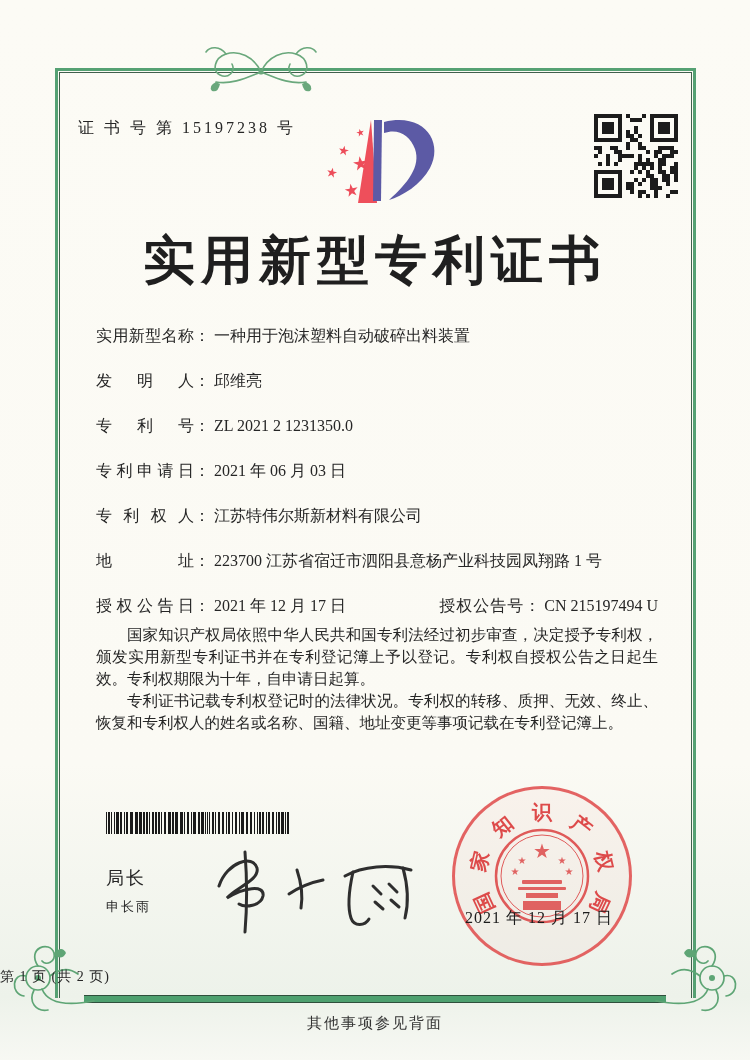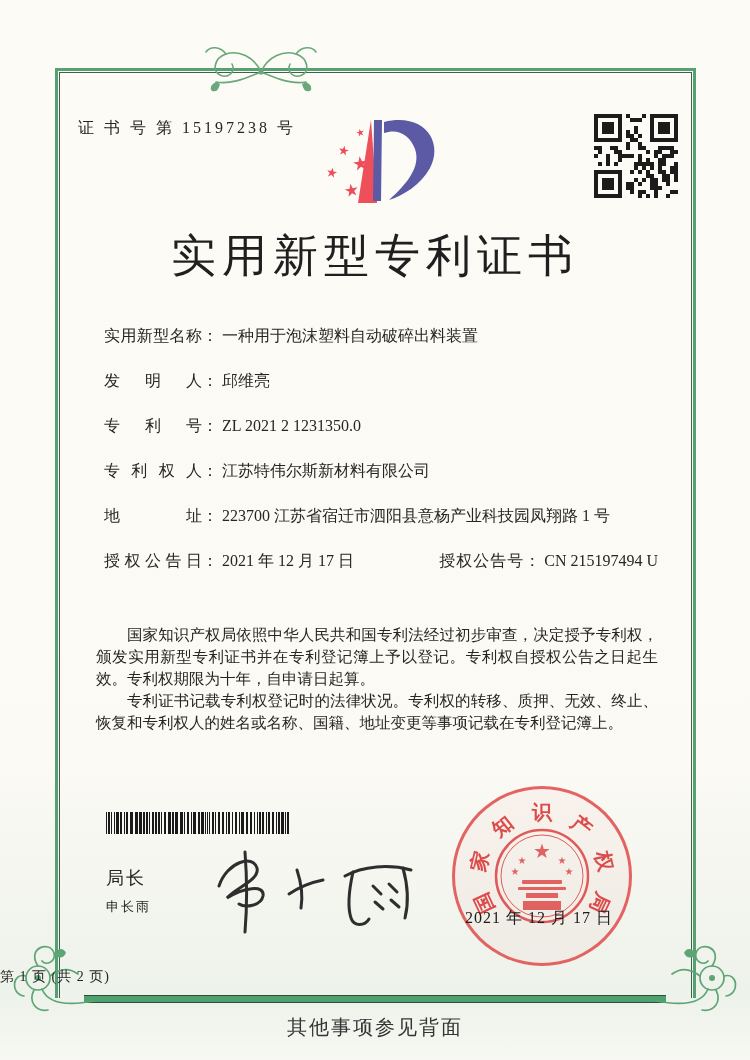--- a/index.html
+++ b/index.html
@@ -15,25 +15,25 @@
   .bottom-bar{position:absolute;left:84px;top:995px;width:582px;height:6px;
          background:#4ea06f;border-top:1px solid #2f4f3c;border-bottom:1px solid #2f4f3c;}
   .ornament{position:absolute;}
 
   
   .cert-no{position:absolute;left:78px;top:118px;font-size:16px;letter-spacing:3px;white-space:nowrap;}
   .logo{position:absolute;left:302px;top:108px;width:172px;height:114px;}
   .logo .star{position:absolute;color:#ed4d5a;font-family:"DejaVu Sans",sans-serif;line-height:1;}
   .qr{position:absolute;left:594px;top:114px;width:84px;height:84px;}
   .title{position:absolute;left:0;right:0;top:226px;margin:0;text-align:center;
-         font-size:45px;font-weight:400;letter-spacing:6px;color:#1f1f1f;}
+         font-size:52px;font-weight:700;letter-spacing:6px;color:#1f1f1f;}
 
   
   .fields{position:absolute;left:96px;top:326px;width:562px;font-size:16px;}
-  .frow{height:20px;line-height:20px;margin-bottom:25px;white-space:nowrap;margin-left:8px;}
+  .frow{height:20px;line-height:20px;margin-bottom:25px;white-space:nowrap;}
   .flabel{display:inline-block;width:98px;text-align:justify;text-align-last:justify;vertical-align:top;}
   .fcolon{display:inline-block;margin-right:4px;}
   .frow-double{display:flex;gap:22px;}
   .fpair2{margin-left:auto;}
   .fpair2 .flabel2{letter-spacing:1px;}
 
   
   .paras{position:absolute;left:96px;top:624px;width:562px;font-size:15.5px;line-height:22px;text-align:justify;}
   .paras p{margin:0;text-indent:2em;}
 
@@ -46,21 +46,21 @@
   .seal{position:absolute;left:452px;top:786px;width:174px;height:174px;border-radius:50%;
         border:3px solid rgba(223,74,74,.85);background:rgba(238,120,120,.05);}
   .seal-ring span{position:absolute;left:50%;top:50%;width:24px;height:24px;margin:-12px 0 0 -12px;
         display:flex;align-items:center;justify-content:center;
         font-size:20px;font-weight:700;color:#dd4a4a;transform-origin:center;}
   .emblem{position:absolute;left:50%;top:50%;width:100px;height:104px;transform:translate(-50%,-50%);}
   .seal-date{position:absolute;left:446px;top:908px;width:186px;text-align:center;
         font-size:16px;letter-spacing:1px;color:#1c1c1c;z-index:5;white-space:nowrap;}
 
   .page-info{position:absolute;left:0;right:0;top:968px;font-size:14px;letter-spacing:1px;}
-  .back-note{position:absolute;left:0;right:0;top:1014px;text-align:center;font-size:20px;letter-spacing:2px;color:#333;}
+  .back-note{position:absolute;left:0;right:0;top:1014px;text-align:center;font-size:15px;letter-spacing:2px;color:#333;}
 </style>
 </head>
 <body>
 
 <div class="page">
 
   <div class="frame">
     <div class="frame-inner"></div>
   </div>
   <div class="bottom-bar"></div>
@@ -257,20 +257,23 @@
     <div class="frow">
       <span class="flabel">实用新型名称</span><span class="fcolon">：</span><span>一种用于泡沫塑料自动破碎出料装置</span>
     </div>
     <div class="frow">
       <span class="flabel">发明人</span><span class="fcolon">：</span><span>邱维亮</span>
     </div>
     <div class="frow">
       <span class="flabel">专利号</span><span class="fcolon">：</span><span>ZL 2021 2 1231350.0</span>
     </div>
     <div class="frow">
+      <span class="flabel">专利申请日</span><span class="fcolon">：</span><span>2021 年 06 月 03 日</span>
+    </div>
+    <div class="frow">
       <span class="flabel">专利权人</span><span class="fcolon">：</span><span>江苏特伟尔斯新材料有限公司</span>
     </div>
     <div class="frow">
       <span class="flabel">地址</span><span class="fcolon">：</span><span>223700  江苏省宿迁市泗阳县意杨产业科技园凤翔路 1 号</span>
     </div>
     <div class="frow frow-double">
       <span>
         <span class="flabel">授权公告日</span><span class="fcolon">：</span><span>2021 年 12 月 17 日</span>
       </span>
       <span class="fpair2">

